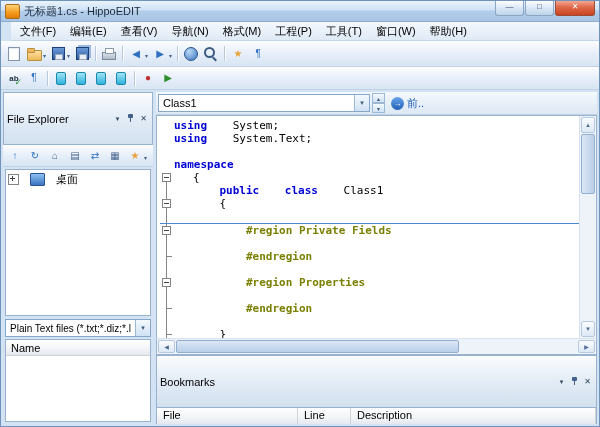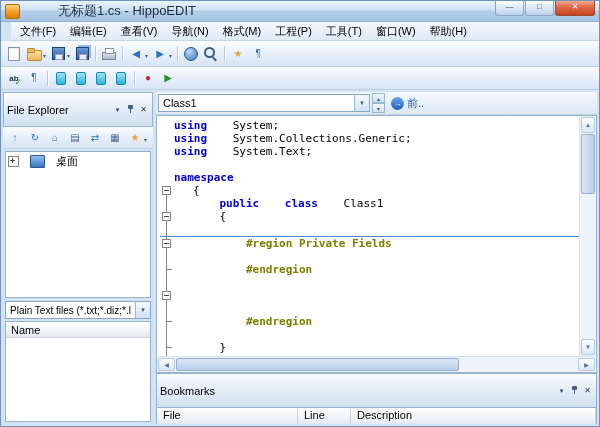--- a/index.html
+++ b/index.html
@@ -5,21 +5,21 @@
   html,body{margin:0;padding:0;width:600px;height:427px;overflow:hidden;
     font-family:"Liberation Sans","DejaVu Sans",sans-serif;font-size:11px;color:#000;}
   .window{width:598px;height:425px;border:1px solid #6f93ba;background:#d3e3f3;
     display:flex;flex-direction:column;}
 
   
   .titlebar{height:20px;flex:0 0 20px;display:flex;align-items:center;gap:4px;padding:0 4px;
     background:linear-gradient(#e9f3fc,#cfe2f6 45%,#b4cee9 50%,#a7c4e4);border-bottom:1px solid #8fadce;}
   .app-ic{width:13px;height:13px;border-radius:2px;border:1px solid #b06a12;
     background:linear-gradient(#ffd27a,#f49a1c 60%,#e07e08);}
-  .title{flex:1;font-size:13px;color:#1c2c3f;white-space:nowrap;overflow:hidden;margin-left:34px;}
+  .title{flex:1;font-size:11px;color:#1c2c3f;white-space:nowrap;overflow:hidden;}
   .winctl{display:flex;align-items:flex-start;height:100%;}
   .wbtn{width:27px;height:14px;margin-left:1px;border:1px solid #8ba6c4;border-top:none;
     border-radius:0 0 3px 3px;background:linear-gradient(#fdfeff,#dae7f5 50%,#bed4ec);
     font-size:8px;line-height:12px;text-align:center;color:#2b3a4e;}
   .wbtn.close{width:38px;background:linear-gradient(#f3a78f,#df674a 45%,#c8431f);
     border-color:#9c4a33;color:#fff;}
 
   
   .menubar{height:18px;flex:0 0 18px;display:flex;align-items:center;padding-left:2px;
     background:linear-gradient(#f4f8fd,#dfeaf6);border-bottom:1px solid #c5d5e7;margin-left:10px;}
@@ -63,21 +63,21 @@
   .i-spell-check::after{content:"✓";position:absolute;right:0;bottom:-1px;color:#2f8f2f;font-size:9px;}
   .ic[class*="-bookmark"]::before{content:"";width:8px;height:11px;
     background:linear-gradient(#9fe4f4,#2fb3da);border:1px solid #1887ac;border-radius:2px;}
 
   
   .main{flex:1;display:flex;min-height:0;padding:2px;}
   .splitter{flex:0 0 3px;}
 
   
   .leftpanel{flex:0 0 146px;display:flex;flex-direction:column;min-height:0;}
-  .caption{height:17px;flex:0 0 17px;display:flex;align-items:center;padding:8px 3px;
+  .caption{height:17px;flex:0 0 17px;display:flex;align-items:center;padding:17px 3px;
     background:linear-gradient(#fafcfe,#e3ecf6 50%,#d2e0ef);border:1px solid #98b1cc;font-size:11px;}
   .cap-t{flex:1;white-space:nowrap;overflow:hidden;}
   .cap-ic{width:11px;height:11px;position:relative;margin-left:2px;display:inline-flex;
     align-items:center;justify-content:center;}
   .i-capmenu::before{content:"▾";font-size:7px;color:#33475e;}
   .i-close::before{content:"✕";font-size:8px;color:#33475e;}
   .i-pin::before{content:"";position:absolute;left:3px;top:1px;width:5px;height:4px;
     background:#44618a;border-radius:1px;}
   .i-pin::after{content:"";position:absolute;left:5px;top:5px;width:1px;height:4px;background:#44618a;}
   .paneltb{height:21px;flex:0 0 21px;display:flex;align-items:center;padding:0 2px;
@@ -330,33 +330,32 @@
         </div>
         <div class="nav-btn">
           <span class="nav-ic"></span>
           <span class="nav-lbl">前..</span>
         </div>
       </div>
 
       <div class="editor">
         <div class="code-area">
             <div class="code-line"><span class="fold"></span><span class="code-text"><span class="seg-kw">using</span><span class="seg-pl"> System;</span></span></div>
-            <div class="code-line"><span class="fold"></span><span class="code-text"><span class="seg-kw">using</span><span class="seg-pl"> System.Collections.Generic;</span></span></div>
             <div class="code-line"><span class="fold"></span><span class="code-text"><span class="seg-kw">using</span><span class="seg-pl"> System.Text;</span></span></div>
             <div class="code-line"><span class="fold"></span><span class="code-text"></span></div>
             <div class="code-line"><span class="fold"></span><span class="code-text"><span class="seg-kw">namespace</span></span></div>
             <div class="code-line"><span class="fold"><i class="fl-d"></i><i class="fl-b"></i></span><span class="code-text"><span class="seg-pl">{</span></span></div>
             <div class="code-line"><span class="fold"><i class="fl-t"></i><i class="fl-d"></i></span><span class="code-text"><span class="seg-pl">    </span><span class="seg-kw">public</span><span class="seg-pl"> </span><span class="seg-kw">class</span><span class="seg-pl"> Class1</span></span></div>
             <div class="code-line"><span class="fold"><i class="fl-t"></i><i class="fl-d"></i><i class="fl-b"></i></span><span class="code-text"><span class="seg-pl">    {</span></span></div>
             <div class="code-line current"><span class="fold"><i class="fl-t"></i><i class="fl-d"></i></span><span class="code-text"></span></div>
             <div class="code-line"><span class="fold"><i class="fl-t"></i><i class="fl-d"></i><i class="fl-b"></i></span><span class="code-text"><span class="seg-pl">        </span><span class="seg-rg">#region Private Fields</span></span></div>
             <div class="code-line"><span class="fold"><i class="fl-t"></i><i class="fl-d"></i></span><span class="code-text"></span></div>
             <div class="code-line"><span class="fold"><i class="fl-t"></i><i class="fl-d"></i><i class="fl-s"></i></span><span class="code-text"><span class="seg-pl">        </span><span class="seg-rg">#endregion</span></span></div>
             <div class="code-line"><span class="fold"><i class="fl-t"></i><i class="fl-d"></i></span><span class="code-text"></span></div>
-            <div class="code-line"><span class="fold"><i class="fl-t"></i><i class="fl-d"></i><i class="fl-b"></i></span><span class="code-text"><span class="seg-pl">        </span></span></div>
+            <div class="code-line"><span class="fold"><i class="fl-t"></i><i class="fl-d"></i><i class="fl-b"></i></span><span class="code-text"><span class="seg-pl">        </span><span class="seg-rg">#region Properties</span></span></div>
             <div class="code-line"><span class="fold"><i class="fl-t"></i><i class="fl-d"></i></span><span class="code-text"></span></div>
             <div class="code-line"><span class="fold"><i class="fl-t"></i><i class="fl-d"></i><i class="fl-s"></i></span><span class="code-text"><span class="seg-pl">        </span><span class="seg-rg">#endregion</span></span></div>
             <div class="code-line"><span class="fold"><i class="fl-t"></i><i class="fl-d"></i></span><span class="code-text"></span></div>
             <div class="code-line"><span class="fold"><i class="fl-t"></i><i class="fl-d"></i><i class="fl-s"></i></span><span class="code-text"><span class="seg-pl">    }</span></span></div>
             <div class="code-line"><span class="fold"><i class="fl-t"></i><i class="fl-s"></i></span><span class="code-text"><span class="seg-pl">}</span></span></div>
           </div>
         <div class="vscroll">
           <div class="sbtn">▲</div>
           <div class="vtrack">
             <div class="vthumb"></div>

